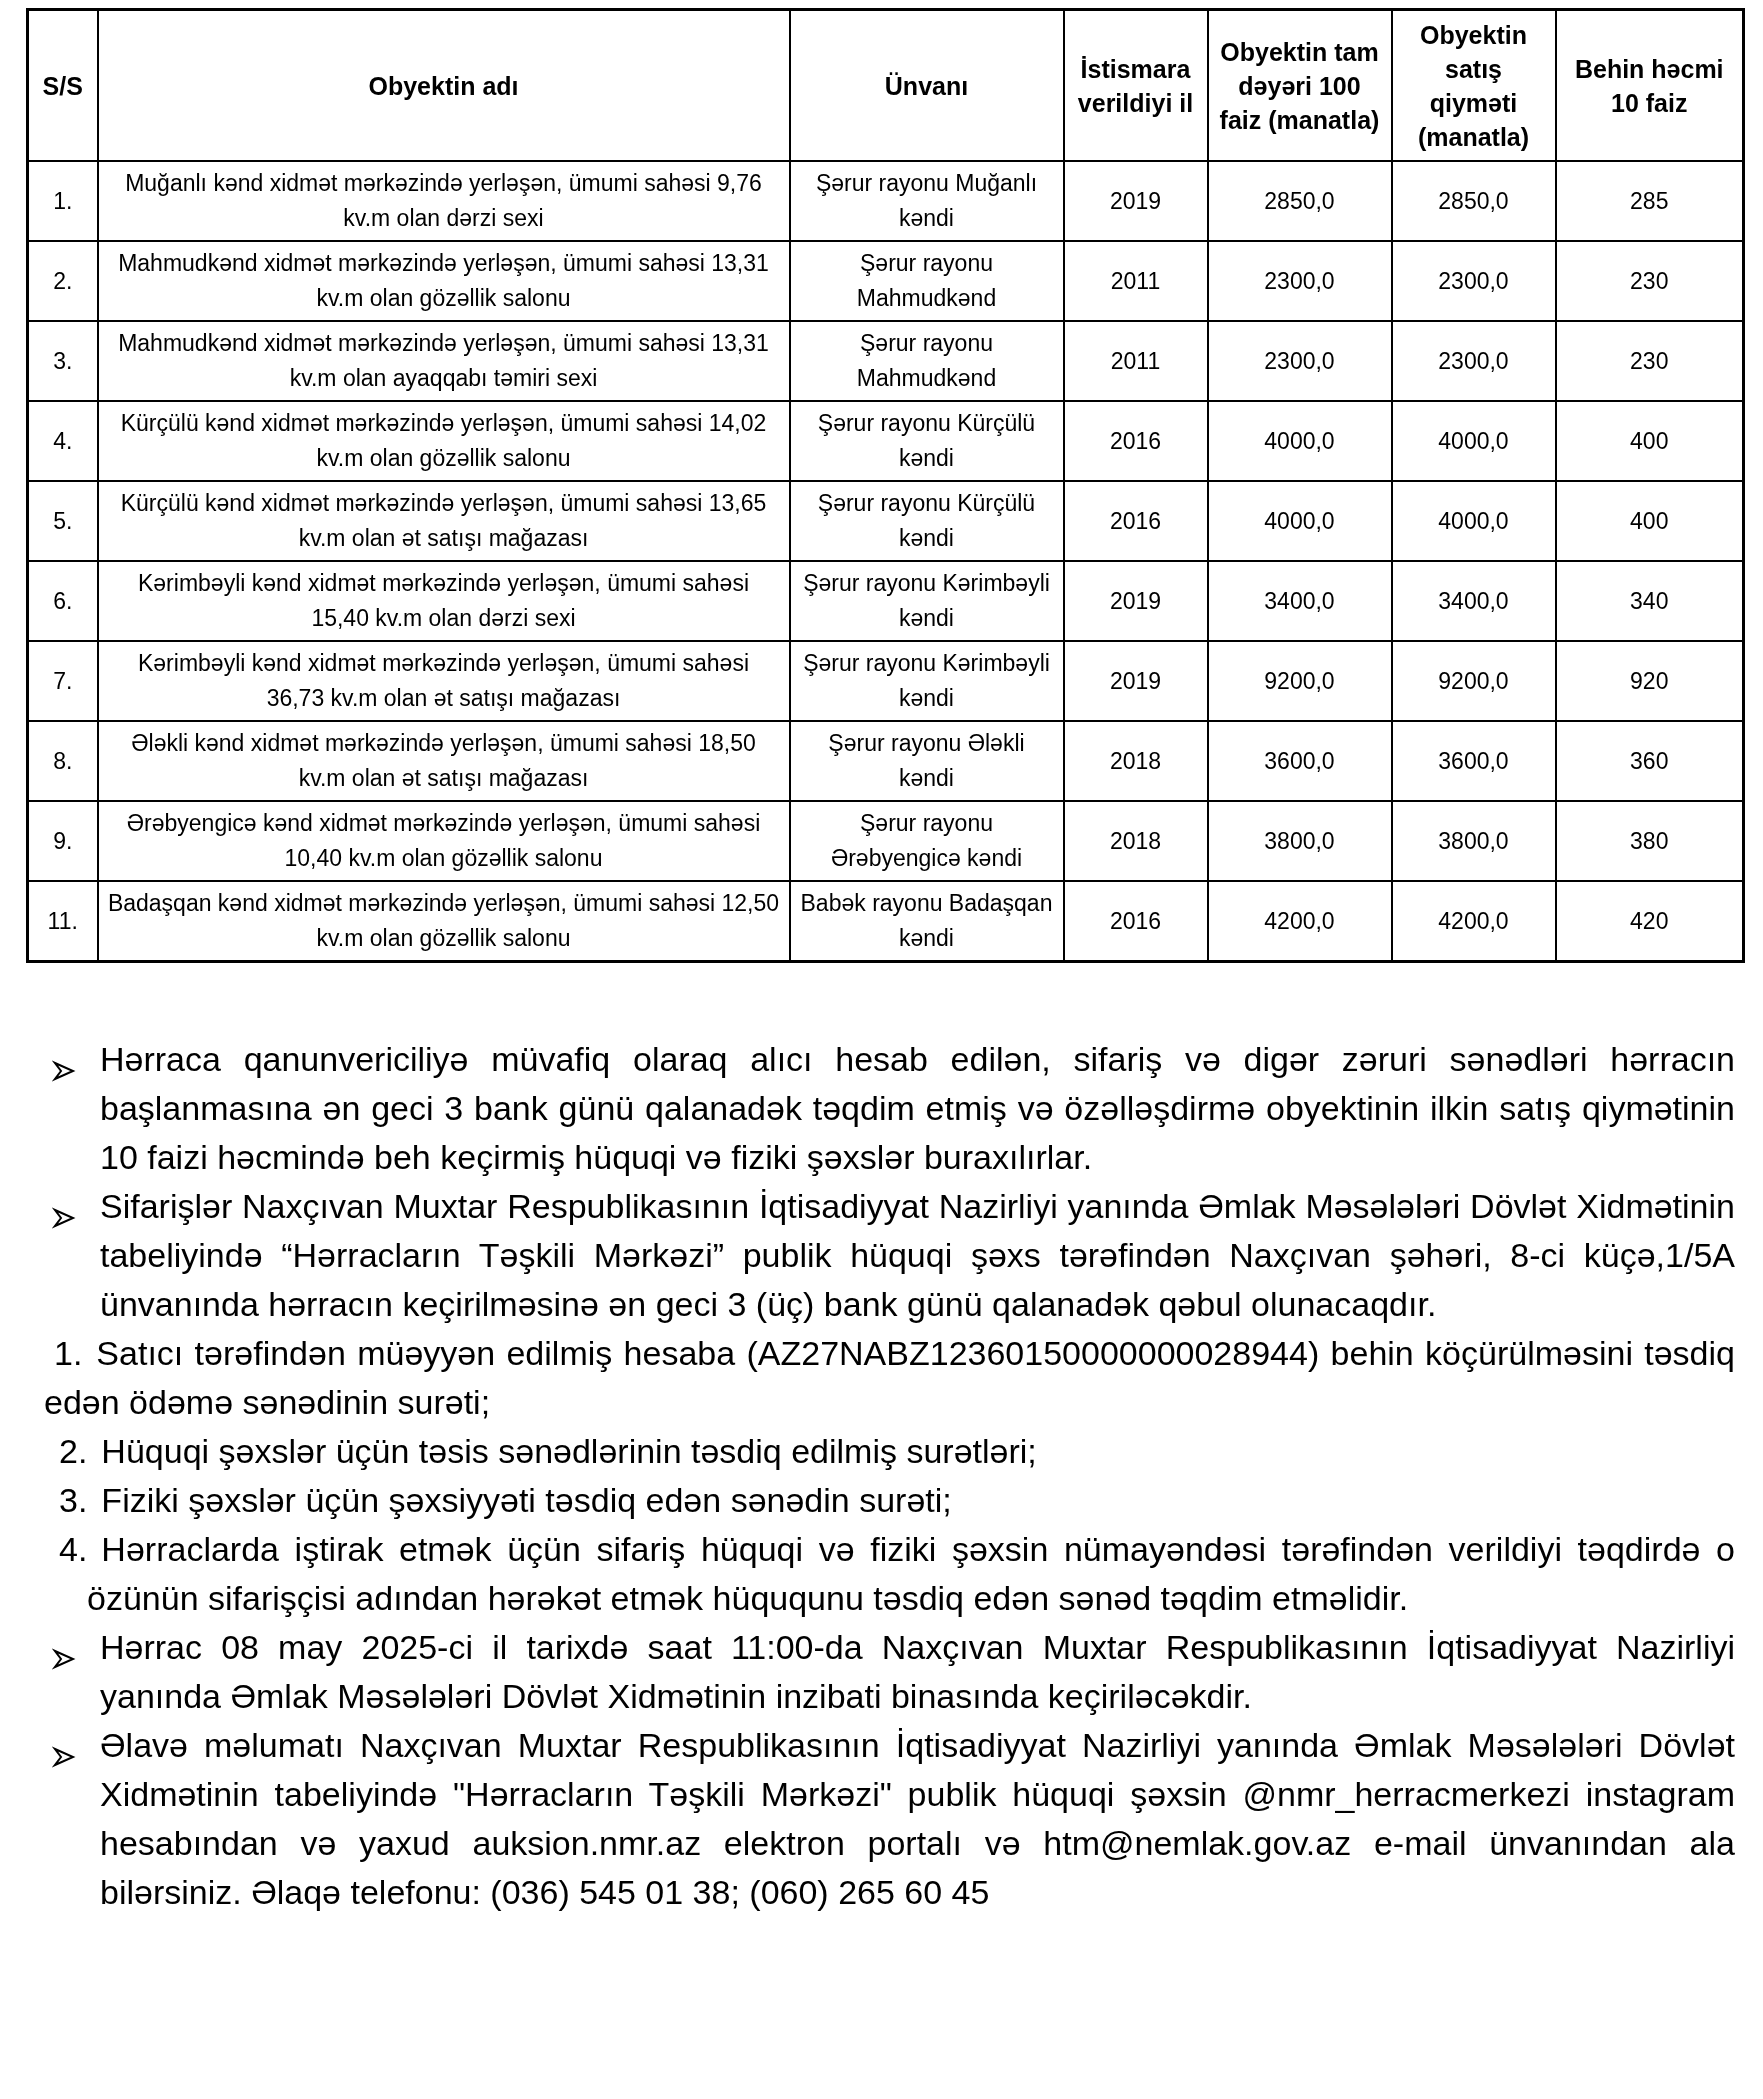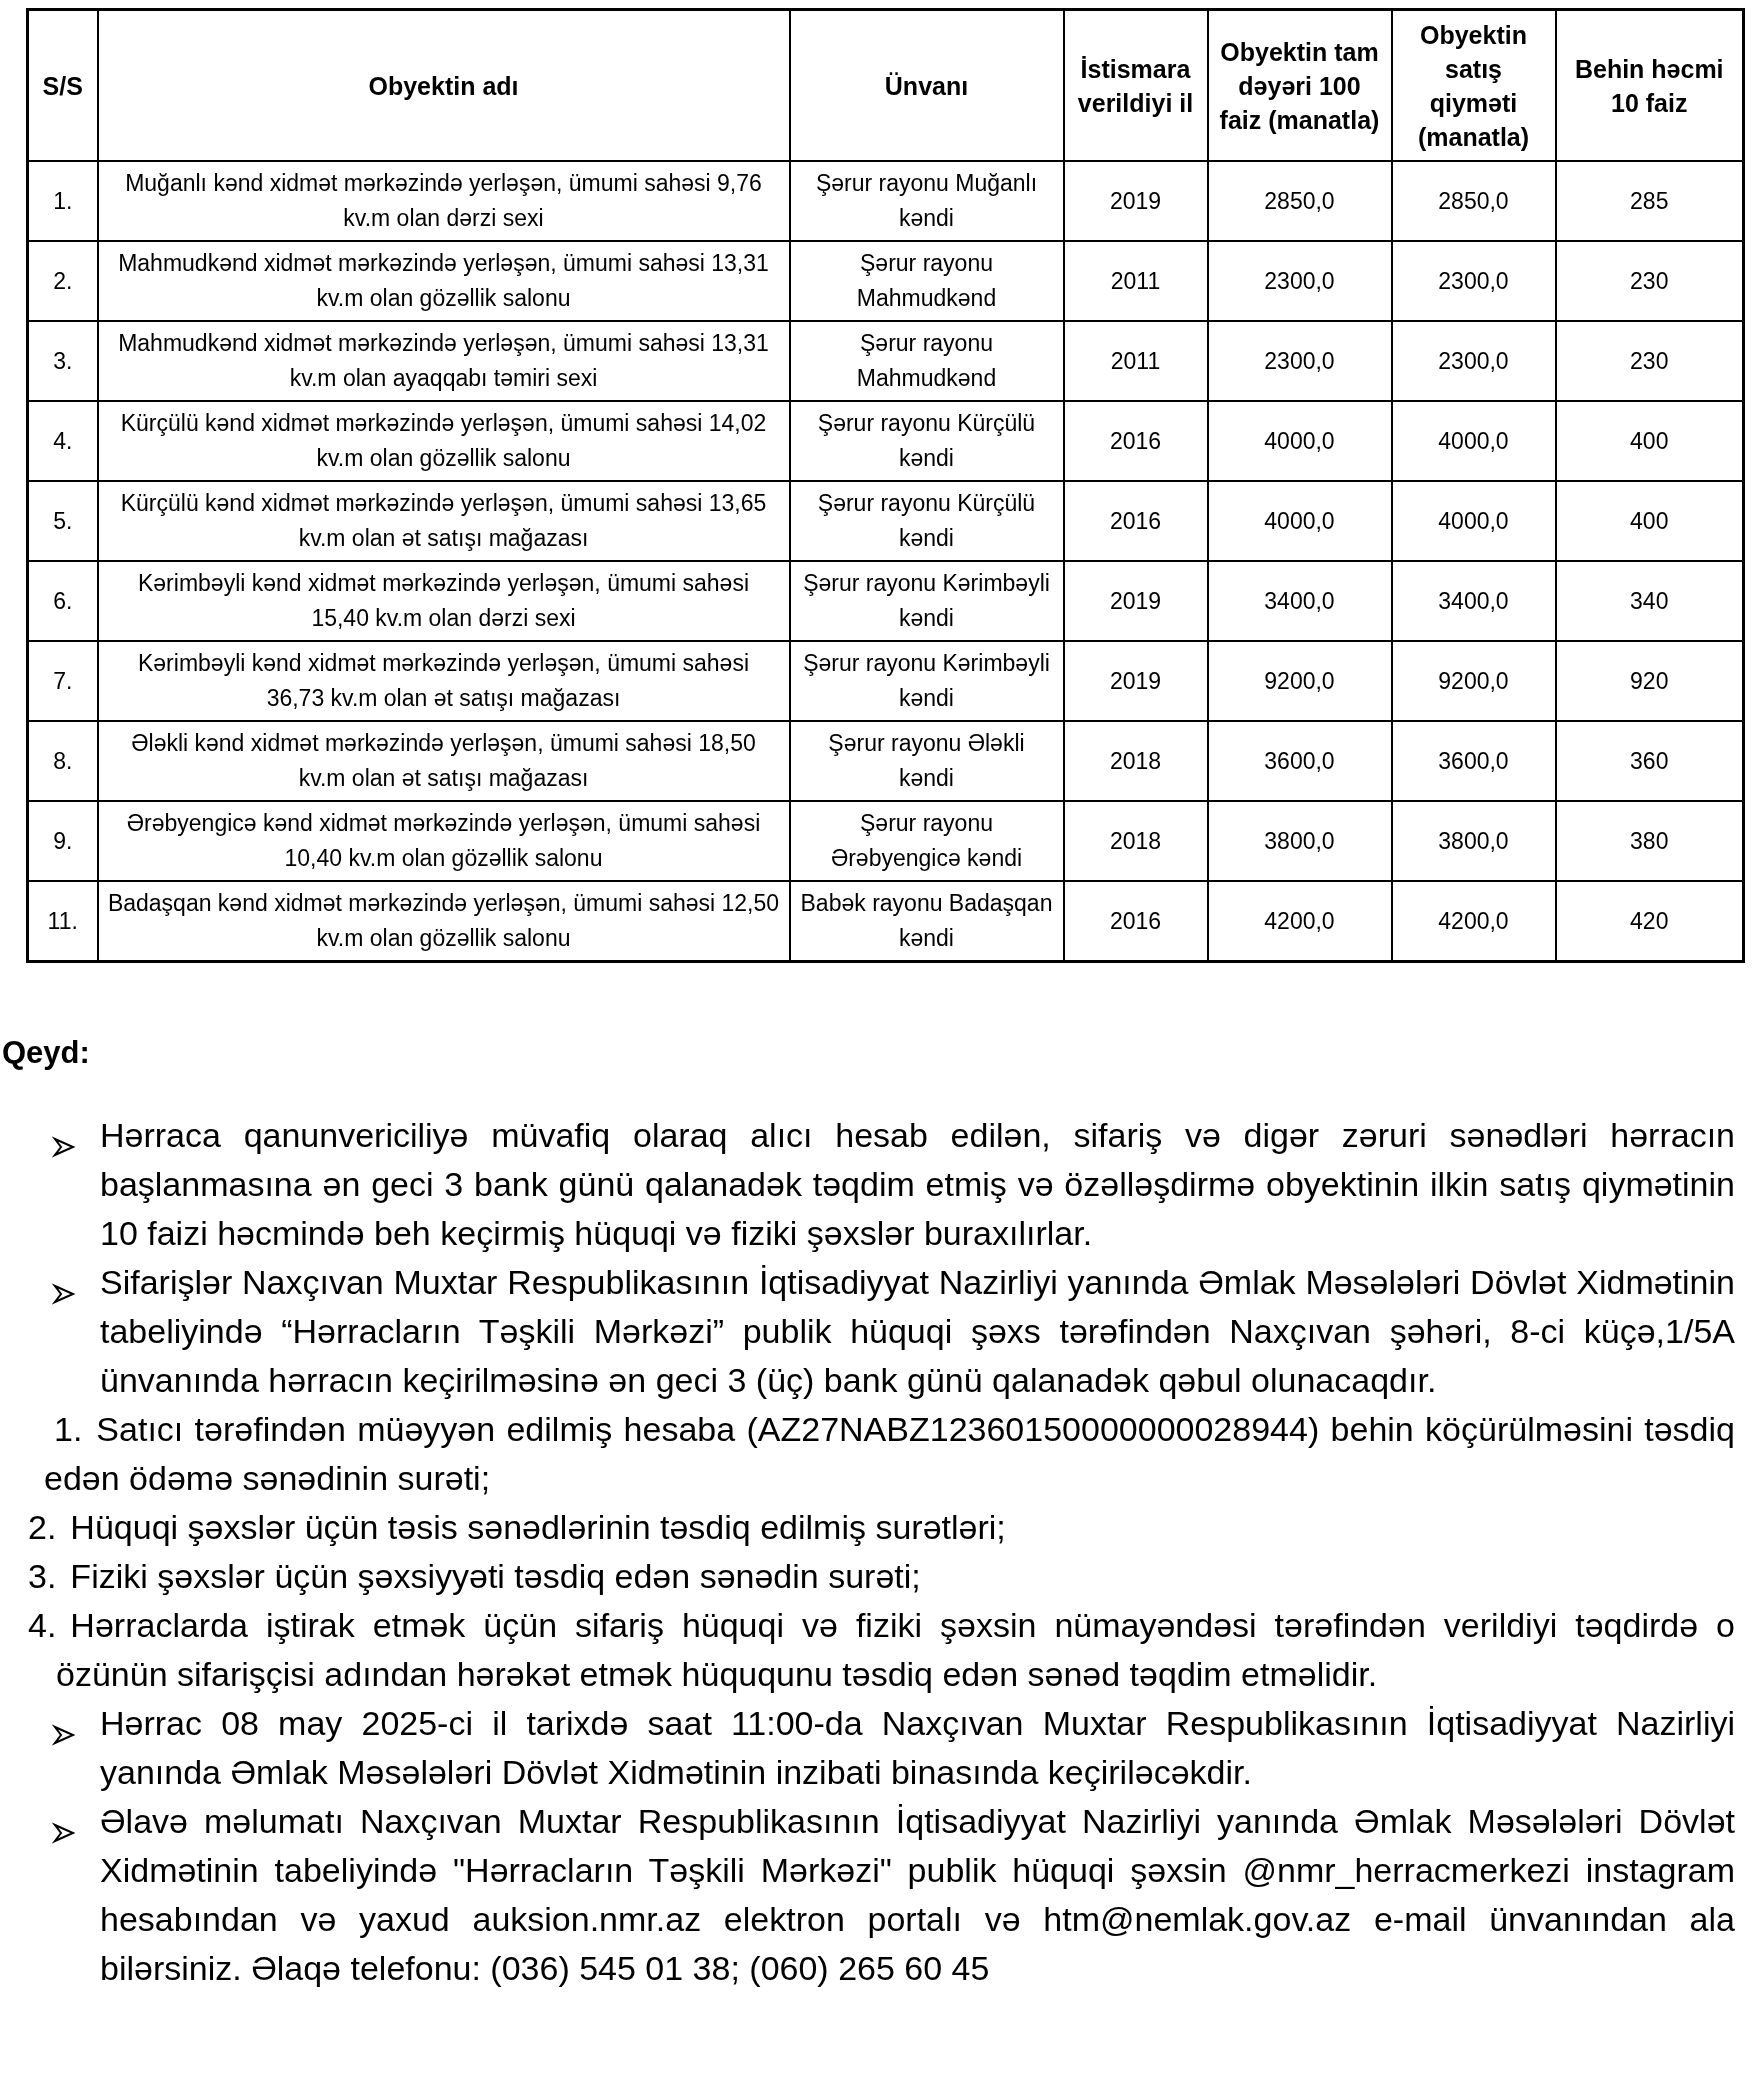--- a/index.html
+++ b/index.html
@@ -82,21 +82,21 @@
     text-align: justify;
   }
   .subitem {
     text-align: justify;
   }
   .subitem.first {
     padding-left: 44px;
     text-indent: 10px;
   }
   .subitem.rest {
-    padding-left: 56px;
+    padding-left: 87px;
     text-indent: -28px;
   }
   .subitem .num {
     padding-right: 14px;
   }
 </style>
 </head>
 <body>
 
 <div class="page">
@@ -210,21 +210,20 @@
           <td>Babək rayonu Badaşqan kəndi</td>
           <td>2016</td>
           <td>4200,0</td>
           <td>4200,0</td>
           <td>420</td>
         </tr>
       </tbody>
   </table>
 
   <div class="notes">
-    <div class="notes-heading">Qeyd:</div>
 
     <div class="bullet note-line">
       <span class="marker">
         <svg width="24" height="24" viewBox="0 0 24 24">
             <polygon points="3,4 21,12 3,20 9,12" fill="#ffffff" stroke="#000000" stroke-width="2" stroke-linejoin="miter"></polygon>
           </svg>
       </span>
       <div class="btext">Hərraca qanunvericiliyə müvafiq olaraq alıcı hesab edilən, sifariş və digər zəruri sənədləri hərracın başlanmasına ən geci 3 bank günü qalanadək təqdim etmiş və özəlləşdirmə obyektinin ilkin satış qiymətinin 10 faizi həcmində beh keçirmiş hüquqi və fiziki şəxslər buraxılırlar.</div>
     </div>
 

